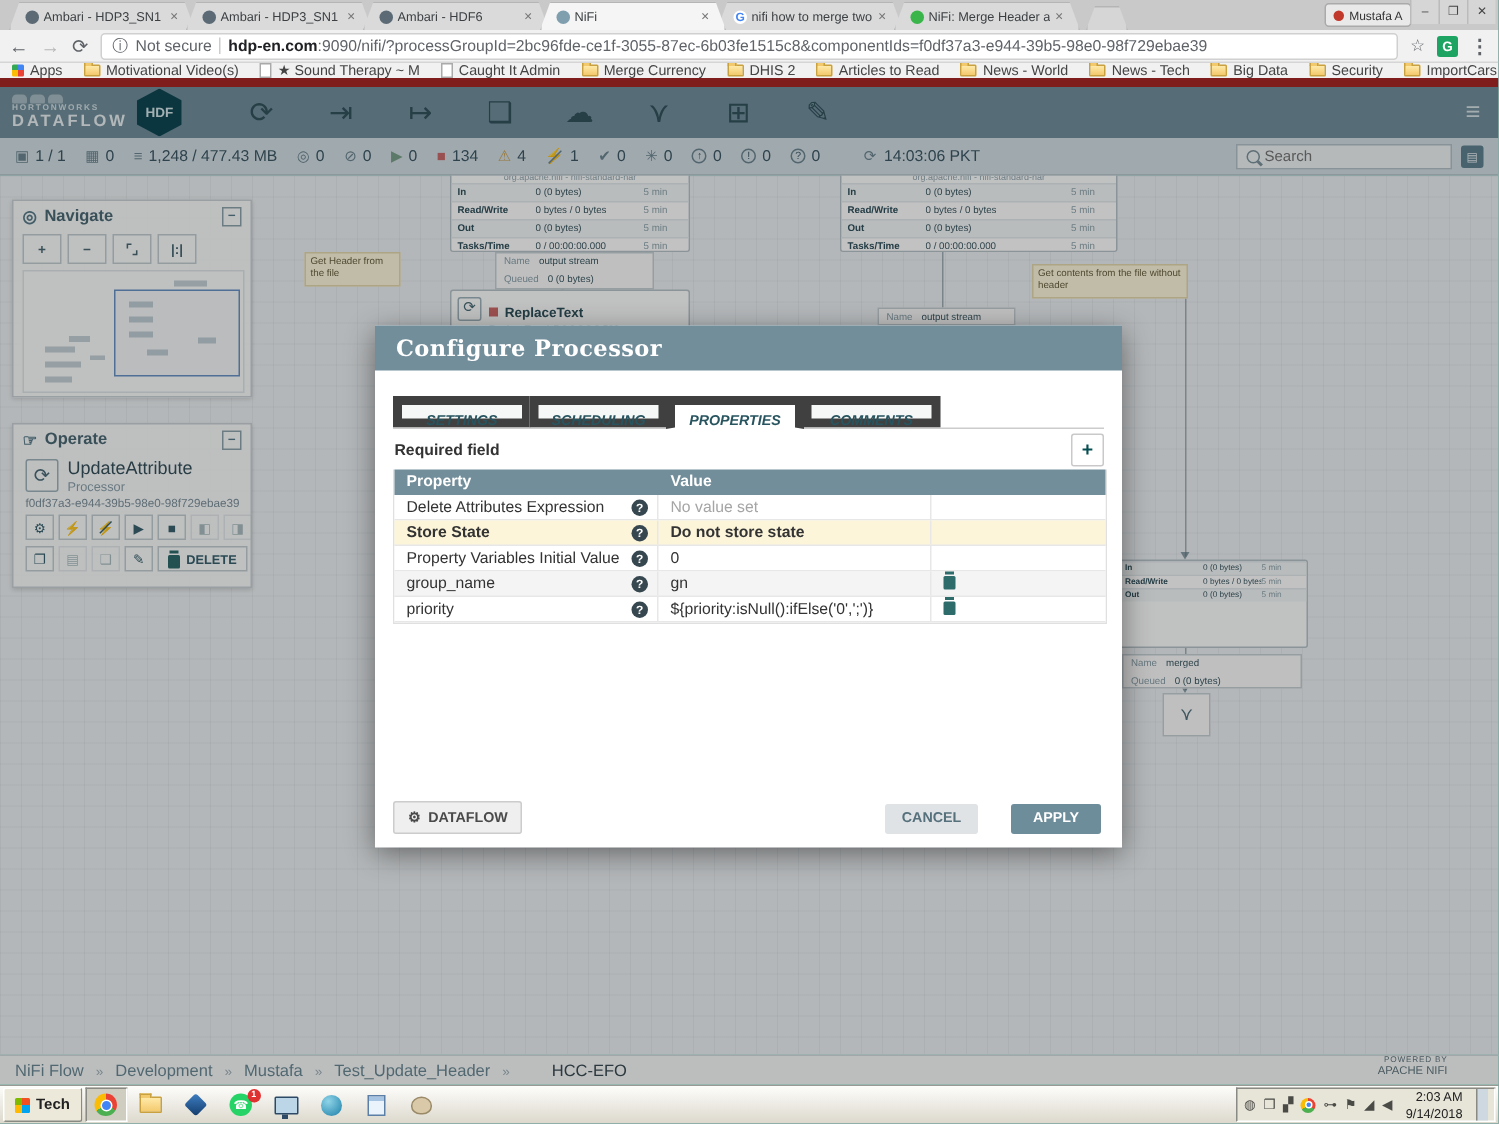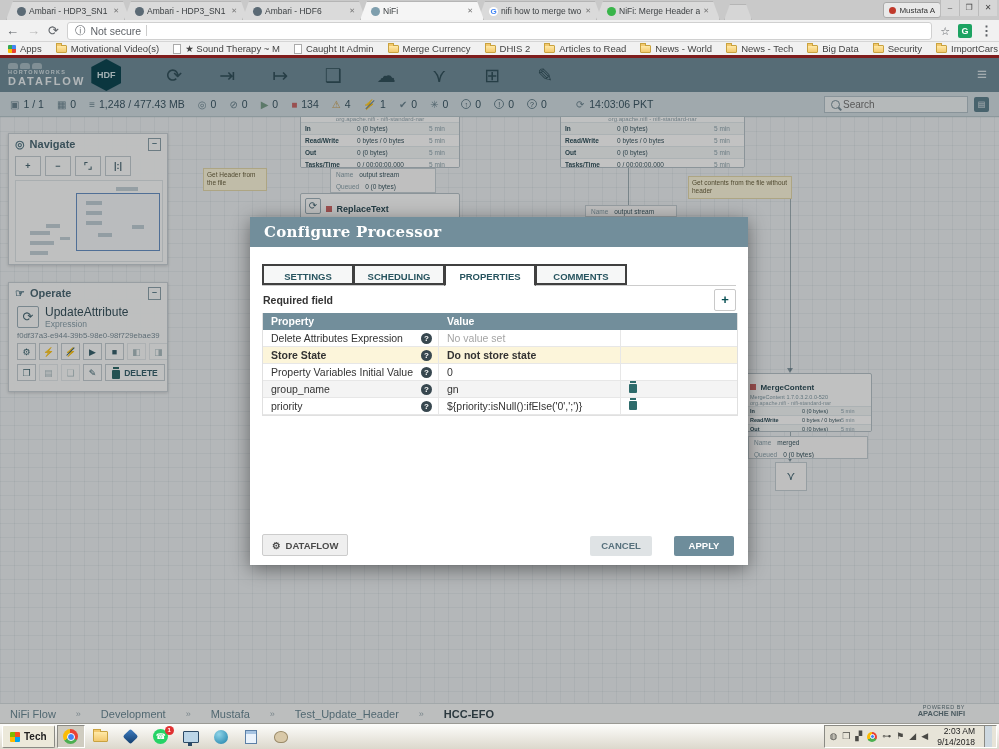--- a/index.html
+++ b/index.html
@@ -24,21 +24,21 @@
   .reddot{width:7px;height:7px;border-radius:50%;background:#c0392b;display:inline-block;}
   #wctl{right:2px;top:0;display:flex;}
   #wctl span{width:18px;height:16px;text-align:center;font-size:8px;line-height:16px;color:#444;border-left:1px solid #bbb;background:#d6d6d6;}
   #urlbar{left:0;top:20px;width:999px;height:22px;background:#f1f1f1;border-bottom:1px solid #d5d5d5;z-index:40;display:flex;align-items:center;padding:0 6px;box-sizing:border-box;gap:8px;}
   .navg{font-size:13px;color:#5f6368;line-height:20px;}
   .navg.dis{color:#b7b7b7;}
   #omni{flex:1;height:16px;background:#fff;border:1px solid #d0d0d0;border-radius:3px;display:flex;align-items:center;padding:0 7px;gap:5px;font-size:10.5px;color:#5f6368;overflow:hidden;white-space:nowrap;}
   #omni .host{color:#202124;font-weight:bold;}
   .chipdiv{width:1px;height:11px;background:#ccc;}
   #exticon{width:14px;height:14px;border-radius:2px;background:#1da362;color:#fff;font-size:9px;line-height:14px;text-align:center;font-weight:bold;}
-  #bmbar{left:0;top:42px;width:999px;height:16px;background:#f1f1f1;border-bottom:3px solid #7f1d1d;z-index:40;display:flex;align-items:center;padding:0 8px;box-sizing:border-box;gap:14px;font-size:9.5px;color:#444;overflow:hidden;}
+  #bmbar{left:0;top:42px;width:999px;height:16px;background:#f1f1f1;border-bottom:6px solid #7f1d1d;z-index:40;display:flex;align-items:center;padding:0 8px;box-sizing:border-box;gap:14px;font-size:9.5px;color:#444;overflow:hidden;}
   .bmi{display:flex;align-items:center;gap:4px;white-space:nowrap;}
   .apps-ic{width:8px;height:8px;background:conic-gradient(#4285f4 0 25%,#ea4335 0 50%,#fbbc05 0 75%,#34a853 0);border-radius:1px;}
   .folder-ic{width:11px;height:8px;background:linear-gradient(#ffe9a8,#f3c96d);border:1px solid #c9a23f;border-radius:1px;position:relative;box-sizing:border-box;}
   .folder-ic::before{content:"";position:absolute;top:-3px;left:-1px;width:4px;height:2px;background:#f3c96d;border:1px solid #c9a23f;border-bottom:none;}
   .page-ic{width:8px;height:10px;background:#fff;border:1px solid #aaa;box-sizing:border-box;}
   
   #nfheader{left:0;top:58px;width:999px;height:34px;background:#728e9b;z-index:4;display:flex;align-items:center;}
   #brand{margin-left:8px;line-height:1;}
   #brand .eles{display:flex;gap:2px;margin-bottom:1px;}
   #brand .eles i{width:10px;height:6px;background:#a9bcc4;border-radius:3px 3px 1px 1px;}
@@ -91,33 +91,33 @@
   #minimap{background:#fcfdfd;border:1px solid #dfe5e8;}
   .mmblk{position:absolute;background:#c4d2d8;}
   #mmview{position:absolute;border:1px solid #6a93c5;background:rgba(120,150,190,.05);}
   .opbtn{height:15px;border:1px solid #c4ced3;background:#fbfdfd;color:#39626e;font-size:9px;display:flex;align-items:center;justify-content:center;flex:none;}
   .opbtn.dis{opacity:.4;}
   .slash{position:relative;}
   .slash::after{content:"";position:absolute;left:0;top:48%;width:100%;height:1.2px;background:currentColor;transform:rotate(-45deg);}
   .trash{display:inline-block;width:8px;height:9px;background:#2e6b6b;border-radius:1px;position:relative;margin-top:3px;}
   .trash::before{content:"";position:absolute;top:-3px;left:1px;right:1px;height:2px;background:#2e6b6b;}
   
-  #crumbbar{left:0;top:703px;width:999px;height:20px;background:#f8fafa;border-top:1px solid #d5dde0;z-index:4;display:flex;align-items:center;gap:20px;padding:0 10px;box-sizing:border-box;font-size:11px;color:#6b8995;}
+  #crumbbar{left:0;top:703px;width:999px;height:20px;background:#f8fafa;border-top:1px solid #d5dde0;z-index:4;display:flex;align-items:center;gap:8px;padding:0 10px;box-sizing:border-box;font-size:11px;color:#6b8995;}
   #crumbbar .sep{color:#9fb0b8;font-size:9px;}
-  #crumbbar .last{font-weight:bold;color:#3a4b53;}
+  #crumbbar .last{font-weight:normal;color:#3a4b53;margin-left:20px;}
   #powered{right:34px;top:704px;text-align:right;color:#62777f;z-index:5;line-height:1.1;}
   #powered .p1{font-size:5.5px;letter-spacing:.5px;}
-  #powered .p2{font-size:7.5px;font-weight:bold;}
+  #powered .p2{font-size:7.5px;font-weight:normal;}
   
   #dim{left:0;top:58px;width:999px;height:665px;background:rgba(0,0,0,.24);z-index:6;pointer-events:none;}
   #dialog{left:250px;top:217px;width:498px;height:348px;background:#fff;z-index:10;box-shadow:0 4px 18px rgba(0,0,0,.45);}
   #dlghead{height:30px;background:#728e9b;display:flex;align-items:center;padding-left:14px;color:#fff;
     font-family:"DejaVu Serif",serif;font-size:15px;font-weight:bold;letter-spacing:.3px;}
   #dtabs{position:absolute;left:12px;top:47px;display:flex;}
-  .dtab{width:92px;height:21px;line-height:21px;text-align:center;font-size:9.5px;font-weight:bold;color:#27545f;background:#f6f7f7;border:2px solid #404040;margin-right:-1px;box-sizing:border-box;}
+  .dtab{width:92px;height:21px;line-height:21px;text-align:center;font-size:9.5px;font-weight:bold;color:#27545f;background:#f6f7f7;border:6px solid #404040;margin-right:-1px;box-sizing:border-box;font-style:italic;}
   .dtab.active{background:#fff;border-bottom:1px solid #fff;height:22px;z-index:2;position:relative;}
   #tabrule{position:absolute;left:12px;top:68px;width:474px;height:1px;background:#ccc;}
   #reqfield{position:absolute;left:13px;top:77px;font-size:10.5px;font-weight:bold;color:#333;}
   #addprop{position:absolute;right:12px;top:72px;width:20px;height:20px;border:1px solid #c9c9c9;border-radius:2px;text-align:center;line-height:19px;font-size:13px;font-weight:bold;color:#064e52;}
   #ptable{position:absolute;left:12px;top:96px;width:474px;border:1px solid #e0e0e0;border-top:none;font-size:10.5px;color:#333;}
   .prow{display:flex;height:16px;line-height:16px;border-bottom:1px solid #e7e7e7;background:#fff;}
   .prow.head{background:#728e9b;color:#fff;font-weight:bold;border-bottom:none;height:17px;line-height:17px;}
   .prow.hl{background:#fcf5da;font-weight:bold;}
   .prow.alt{background:#f4f4f4;}
   .pc1{width:176px;flex:none;padding-left:8px;box-sizing:border-box;display:flex;align-items:center;border-right:1px solid #e7e7e7;}
@@ -206,20 +206,21 @@
   </div>
 
   <div class="abs" id="urlbar">
     <span class="navg">←</span>
     <span class="navg dis">→</span>
     <span class="navg">⟳</span>
     <div id="omni">
       <span>ⓘ</span>
       <span>Not secure</span>
       <span class="chipdiv"></span>
+      <span><span class="host">hdp-en.com</span><span>:9090/nifi/?processGroupId=2bc96fde-ce1f-3055-87ec-6b03fe1515c8&amp;componentIds=f0df37a3-e944-39b5-98e0-98f729ebae39</span></span>
     </div>
     <span class="navg" style="font-size:11px;">☆</span>
     <span id="exticon">G</span>
     <span class="navg" style="font-weight:bold;">⋮</span>
   </div>
 
   <div class="abs" id="bmbar">
     <span id="bmarks" style="display:flex;gap:14px;align-items:center;">
         <span class="bmi">
           <span class="apps-ic"></span>
@@ -458,26 +459,20 @@
     <span class="pic">⟳</span>
     <div style="min-width:0;">
       <div><span class="redsq"></span>
         <span class="pname">ReplaceText</span></div>
       <div class="pver">ReplaceText 1.7.0.3.2.0.0-520</div>
       <div class="pnar">org.apache.nifi - nifi-standard-nar</div>
     </div>
   </div>
 
   <div class="abs proc" style="left:745px;top:373px;width:127px;height:59px;z-index:2;">
-    <div style="padding:2px 4px 0;">
-      <span class="redsq"></span>
-      <span class="pname" style="font-size:8px;">MergeContent</span>
-      <div class="pver" style="font-size:5.5px;">MergeContent 1.7.0.3.2.0.0-520</div>
-      <div class="pnar" style="font-size:5.5px;">org.apache.nifi - nifi-standard-nar</div>
-    </div>
     <div id="statsMC">
         <div class="srow" style="height: 8px; line-height: 8px; font-size: 5.5px;">
           <span class="sl">In</span>
           <span class="sv">0 (0 bytes)</span>
           <span class="sw">5 min</span>
         </div>
         <div class="srow" style="height: 8px; line-height: 8px; font-size: 5.5px;">
           <span class="sl">Read/Write</span>
           <span class="sv">0 bytes / 0 bytes</span>
           <span class="sw">5 min</span>
@@ -534,21 +529,21 @@
   <div class="abs panel" style="left:8px;top:282px;width:160px;height:110px;">
     <div class="phead">
       <span class="pico">☞</span>
       <span>Operate</span>
       <span class="collapse">–</span>
     </div>
     <div style="display:flex;gap:6px;padding:2px 8px 0;align-items:center;">
       <span class="pic" style="width:20px;height:20px;font-size:13px;line-height:20px;">⟳</span>
       <div>
         <div style="font-size:12px;color:#37515c;">UpdateAttribute</div>
-        <div style="font-size:8.5px;color:#8aa0ab;">Expression</div>
+        <div style="font-size:8.5px;color:#8aa0ab;">Processor</div>
       </div>
     </div>
     <div style="font-size:7.8px;color:#7d909b;padding:2px 8px;white-space:nowrap;">f0df37a3-e944-39b5-98e0-98f729ebae39</div>
     <div id="oprow1" style="display:flex;gap:3px;padding:1px 8px;">
         <span class="opbtn" style="width: 17px;">
           <span>⚙</span>
         </span>
         <span class="opbtn" style="width: 17px;">
           <span>⚡</span>
         </span>

